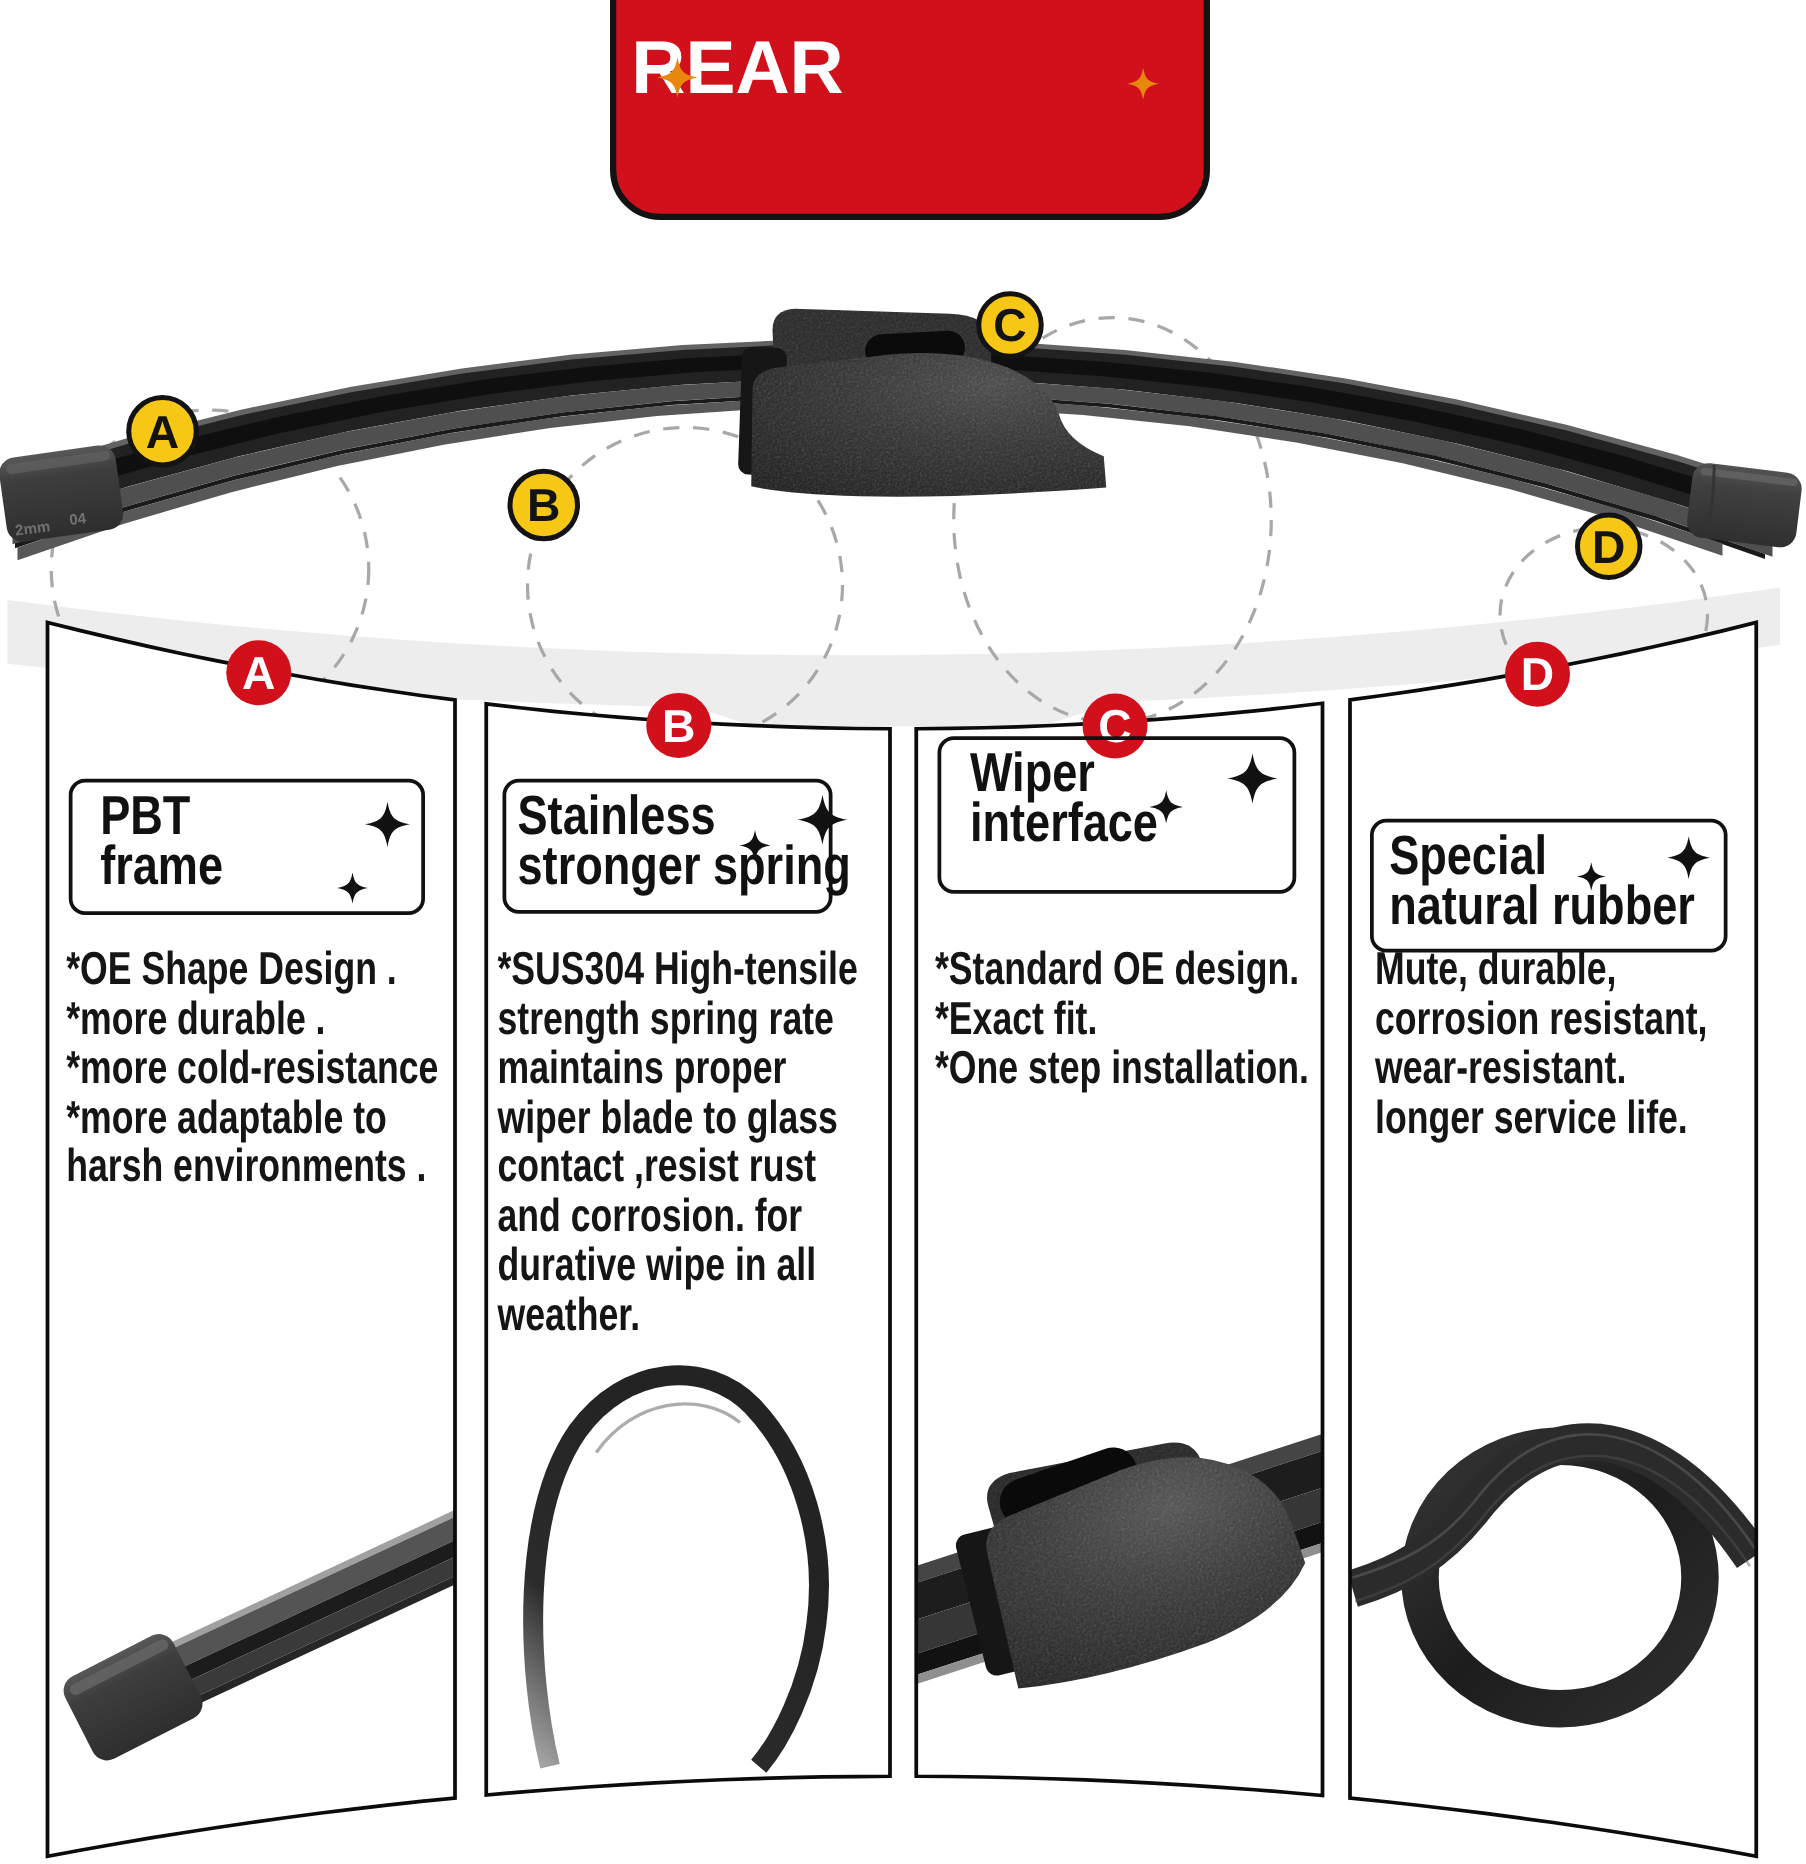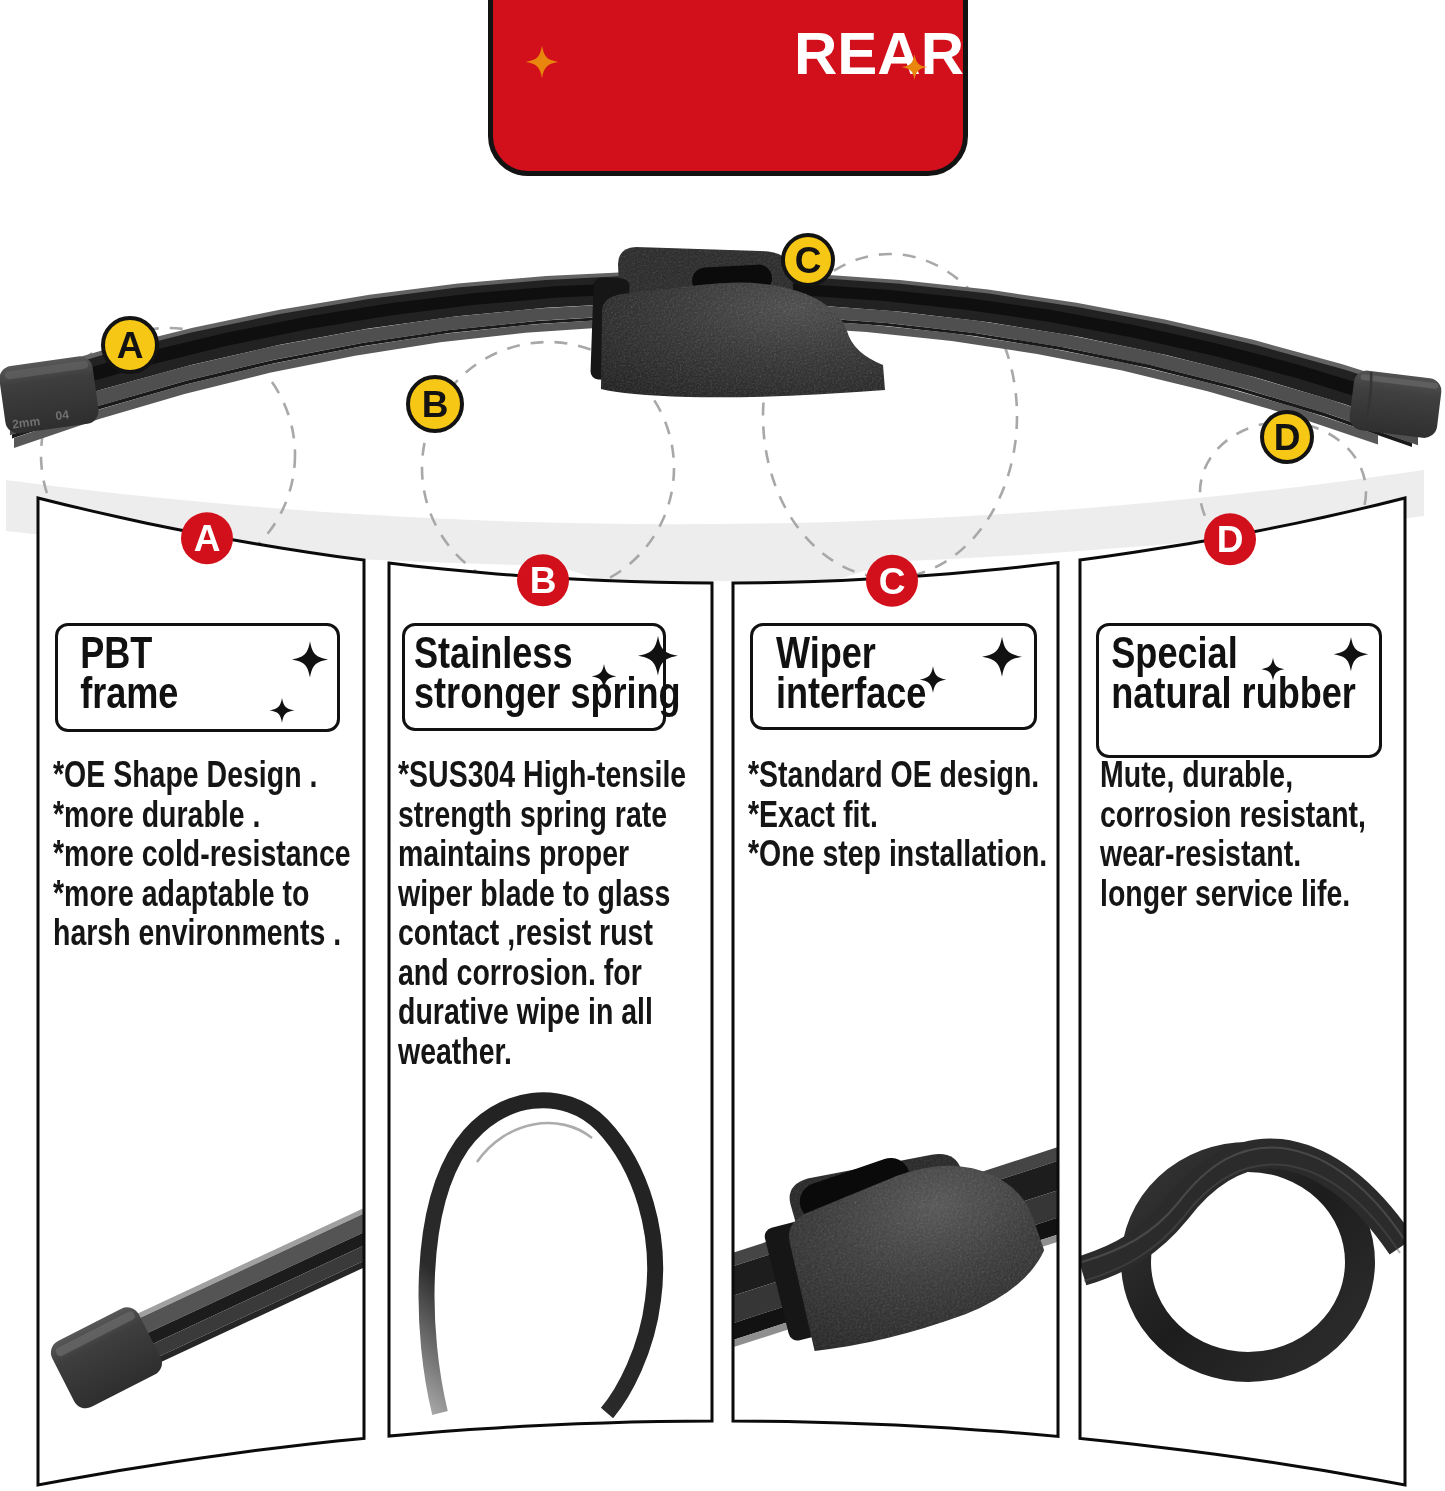--- a/index.html
+++ b/index.html
@@ -1,21 +1,21 @@
 <!DOCTYPE html>
 <html style="--red: #D2101B; --yellow: #F6C714; --orange: #E8860E; --ink: #111111; --panel-border: #0b0b0b; --dash: #a8a8a8; --reflection: #ededed; --white: #ffffff;"><head>
 <meta charset="utf-8">
 <style>
   html,body{margin:0;padding:0;background:#fff;}
   #stage{position:relative;width:1445px;height:1491px;overflow:hidden;background:#fff;
          font-family:"Liberation Sans",sans-serif;}
   #art{position:absolute;left:0;top:0;}
   .badge{position:absolute;left:488px;top:-38px;width:480px;height:214px;box-sizing:border-box;
          background:var(--red);border:5px solid #131313;border-radius:40px;}
-  .badge .l1,.badge .l2{position:absolute;left:1px;width:100%;text-align:right;color:#fff;
+  .badge .l1,.badge .l2{position:absolute;left:12px;width:100%;text-align:left;color:#fff;
          font-weight:bold;font-size:60px;line-height:60px;letter-spacing:0px;white-space:pre;}
   .badge .l1{top:57px;}
   .badge .l2{top:127px;}
   .spark{position:absolute;}
   .titlebox{position:absolute;box-sizing:border-box;border:3px solid var(--ink);border-radius:13px;background:transparent;}
   .titletext{position:absolute;left:0;top:7px;font-size:44px;line-height:40px;font-weight:bold;color:var(--ink);
          white-space:pre;transform:scaleX(0.82);transform-origin:0 0;letter-spacing:0px;}
   .bodytext{position:absolute;font-size:37px;line-height:39.5px;font-weight:bold;color:#151515;
          white-space:pre;transform:scaleX(0.77);transform-origin:0 0;}
 </style>
@@ -217,31 +217,31 @@
 <div class="titlebox" style="left:402px;top:623px;width:264px;height:108px">
   <div class="titletext" style="padding-left:11px">Stainless
 stronger spring</div>
   <svg class="spark" style="left:232px;top:5px" width="42" height="49.559999999999995" viewBox="-1.05 -1.05 2.1 2.1">
         <path d="M0,-1 C0.13,-0.3 0.3,-0.13 1,0 C0.3,0.13 0.13,0.3 0,1 C-0.13,0.3 -0.3,0.13 -1,0 C-0.3,-0.13 -0.13,-0.3 0,-1 Z" style="fill:var(--ink)"></path>
       </svg>
   <svg class="spark" style="left:186px;top:35px" width="26" height="30.68" viewBox="-1.05 -1.05 2.1 2.1">
         <path d="M0,-1 C0.13,-0.3 0.3,-0.13 1,0 C0.3,0.13 0.13,0.3 0,1 C-0.13,0.3 -0.3,0.13 -1,0 C-0.3,-0.13 -0.13,-0.3 0,-1 Z" style="fill:var(--ink)"></path>
       </svg>
 </div>
-<div class="titlebox" style="left:750px;top:623px;width:287px;height:107px">
+<div class="titlebox" style="left:750px;top:589px;width:287px;height:126px">
   <div class="titletext" style="padding-left:28px">Wiper
 interface</div>
   <svg class="spark" style="left:228px;top:6px" width="42" height="49.559999999999995" viewBox="-1.05 -1.05 2.1 2.1">
         <path d="M0,-1 C0.13,-0.3 0.3,-0.13 1,0 C0.3,0.13 0.13,0.3 0,1 C-0.13,0.3 -0.3,0.13 -1,0 C-0.3,-0.13 -0.13,-0.3 0,-1 Z" style="fill:var(--ink)"></path>
       </svg>
   <svg class="spark" style="left:166px;top:37px" width="28" height="33.04" viewBox="-1.05 -1.05 2.1 2.1">
         <path d="M0,-1 C0.13,-0.3 0.3,-0.13 1,0 C0.3,0.13 0.13,0.3 0,1 C-0.13,0.3 -0.3,0.13 -1,0 C-0.3,-0.13 -0.13,-0.3 0,-1 Z" style="fill:var(--ink)"></path>
       </svg>
 </div>
-<div class="titlebox" style="left:1096px;top:623px;width:286px;height:135px">
+<div class="titlebox" style="left:1096px;top:655px;width:286px;height:107px">
   <div class="titletext" style="padding-left:15px">Special
 natural rubber</div>
   <svg class="spark" style="left:234px;top:7px" width="36" height="42.48" viewBox="-1.05 -1.05 2.1 2.1">
         <path d="M0,-1 C0.13,-0.3 0.3,-0.13 1,0 C0.3,0.13 0.13,0.3 0,1 C-0.13,0.3 -0.3,0.13 -1,0 C-0.3,-0.13 -0.13,-0.3 0,-1 Z" style="fill:var(--ink)"></path>
       </svg>
   <svg class="spark" style="left:162px;top:29px" width="24" height="28.32" viewBox="-1.05 -1.05 2.1 2.1">
         <path d="M0,-1 C0.13,-0.3 0.3,-0.13 1,0 C0.3,0.13 0.13,0.3 0,1 C-0.13,0.3 -0.3,0.13 -1,0 C-0.3,-0.13 -0.13,-0.3 0,-1 Z" style="fill:var(--ink)"></path>
       </svg>
 </div>
 <div class="bodytext" style="left:53px;top:755px">*OE Shape Design .

